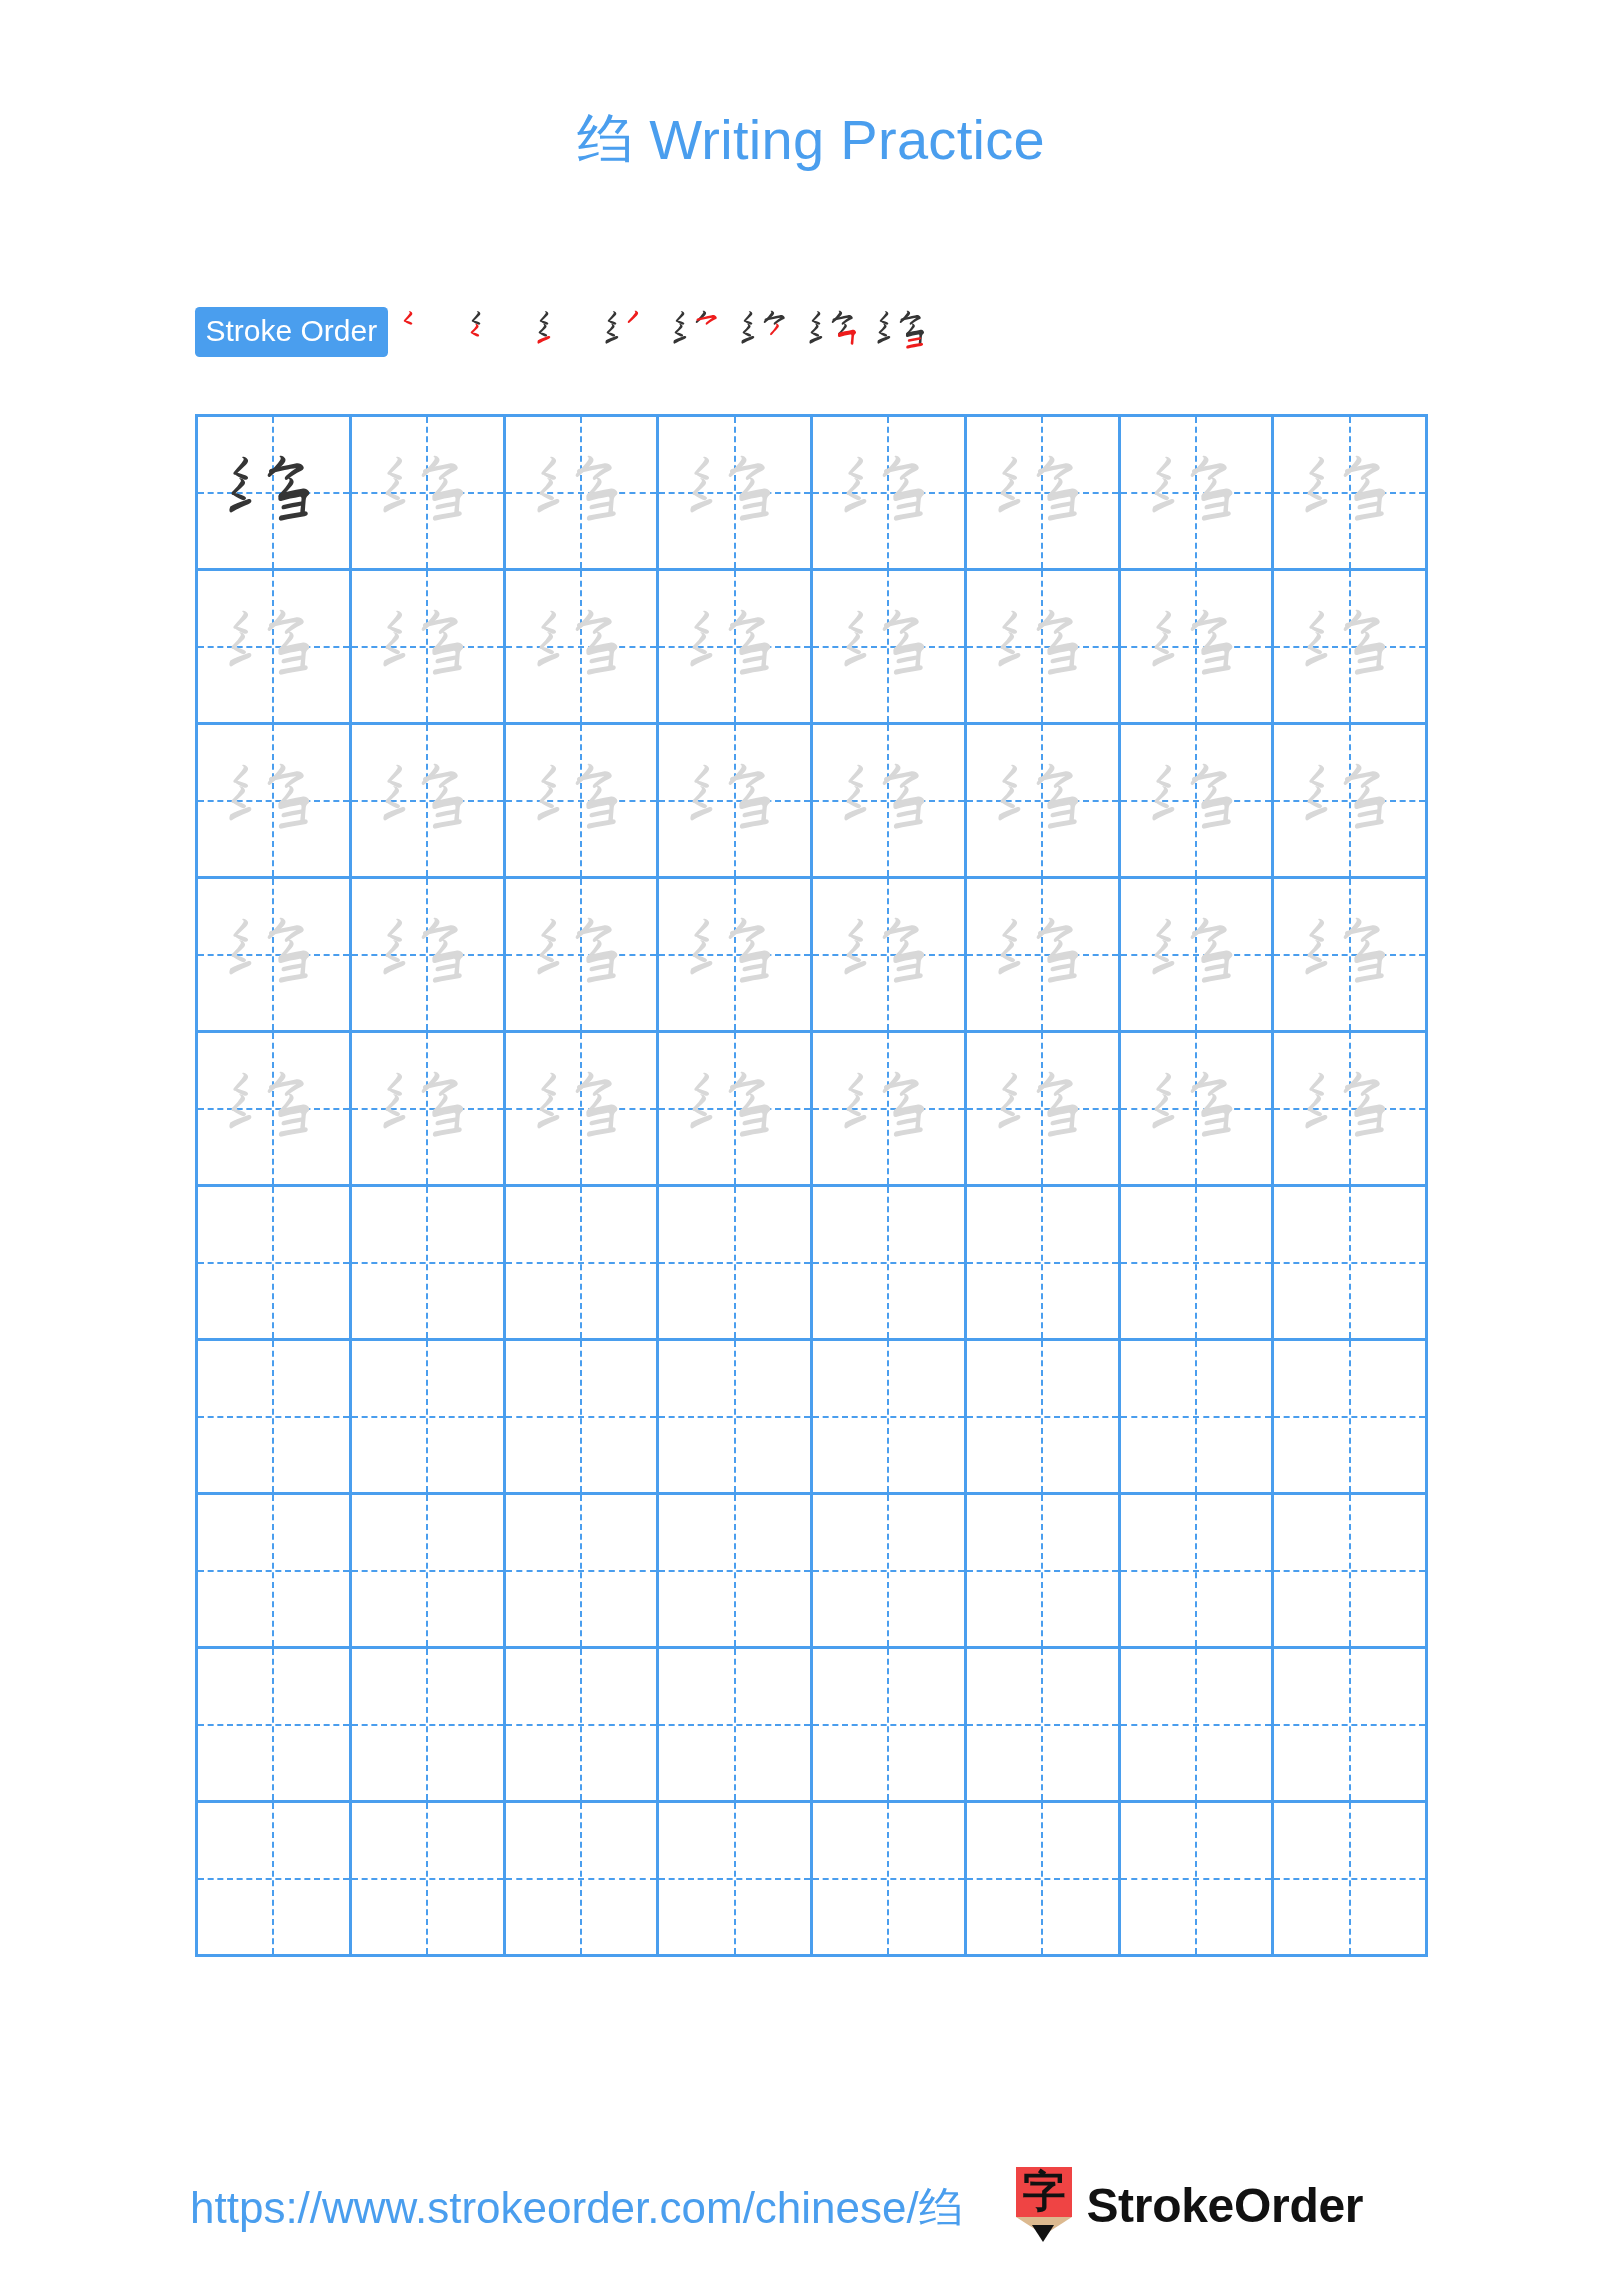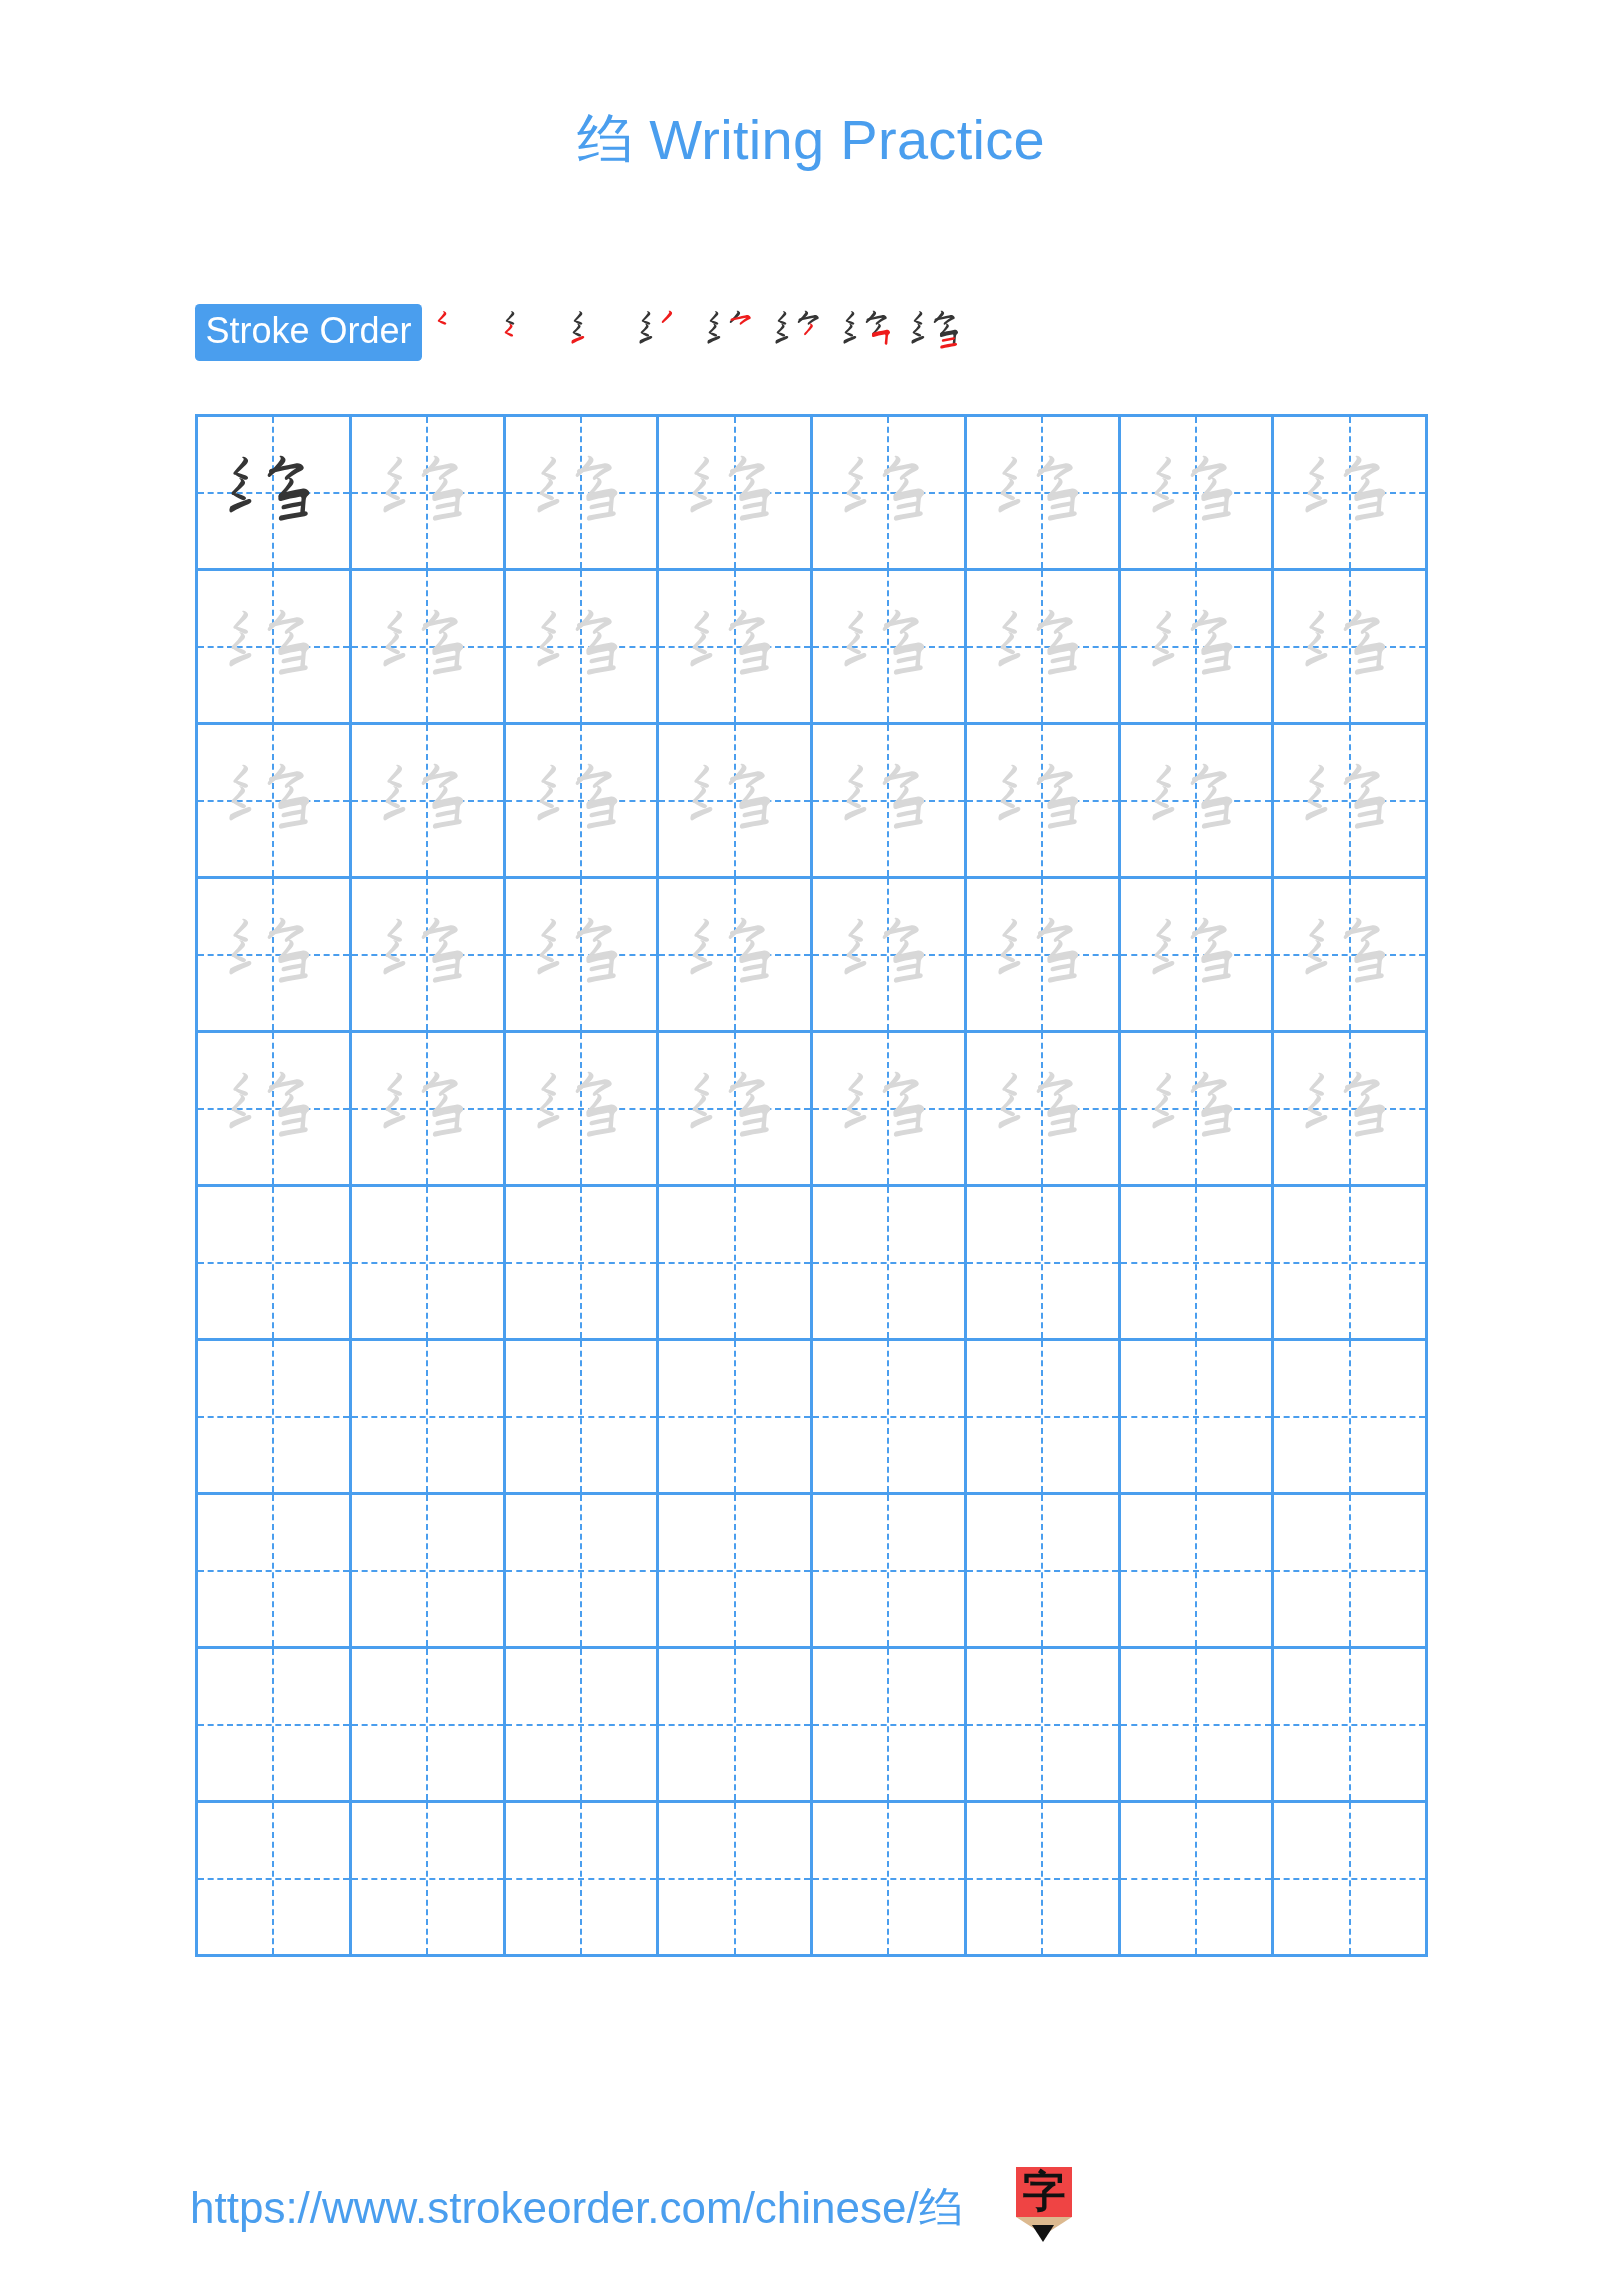--- a/index.html
+++ b/index.html
@@ -37,21 +37,21 @@
     position: absolute;
     top: 304px;
     left: 195px;
     height: 56px;
     display: flex;
     align-items: center;
   }
   #stroke-order-badge {
     background: #4a9eee;
     color: #ffffff;
-    font-size: 36px;
+    font-size: 30px;
     line-height: 1;
     padding: 9.2px 10.5px 11.8px 10.5px;
     border-radius: 4.6px;
     white-space: nowrap;
   }
   #stroke-steps {
     display: flex;
     align-items: flex-end;
     margin-left: 5.2px;
   }
@@ -887,14 +887,15 @@
   <span>https://www.strokeorder.com/chinese/绉</span>
 </div>
 
 <div id="footer-brand">
   <div id="brand-logo-icon">
     <div class="pencil-body"></div>
     <div class="pencil-glyph">字</div>
     <div class="pencil-wood"></div>
     <div class="pencil-tip"></div>
   </div>
+  <div id="brand-name">StrokeOrder</div>
 </div>
 
 
 </body></html>

